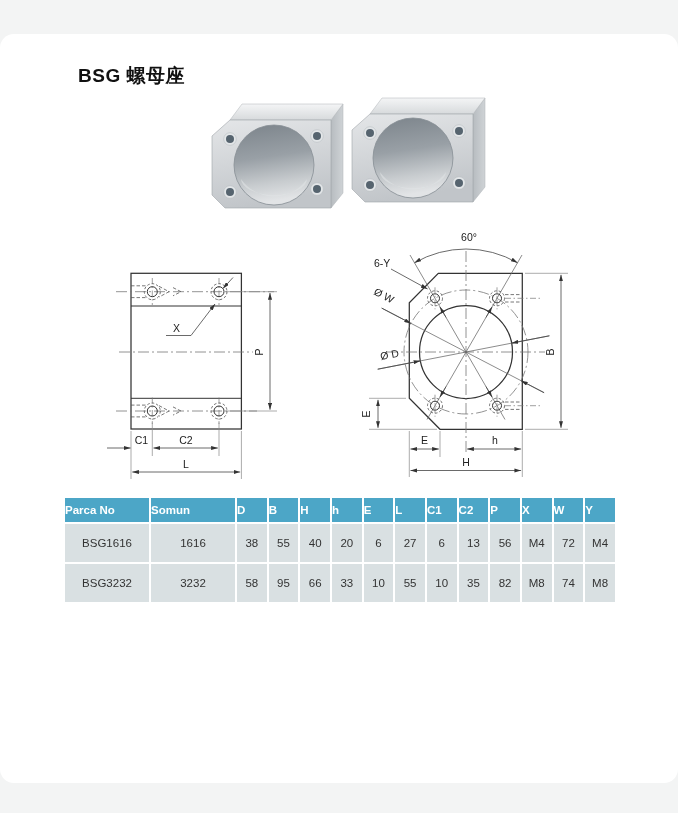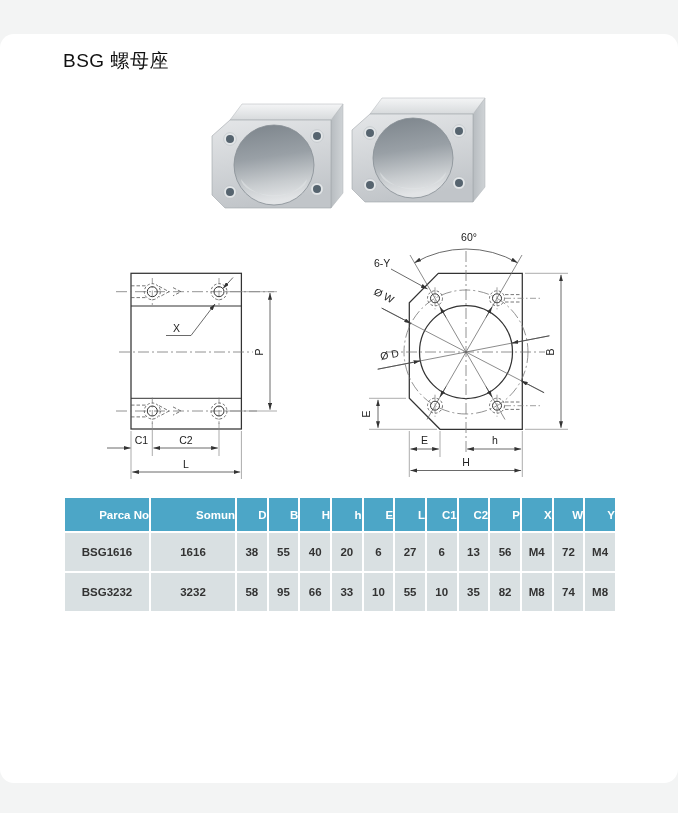--- a/index.html
+++ b/index.html
@@ -1,33 +1,33 @@
 <!DOCTYPE html>
 <html style="--th-bg: #4CA6C7; --th-color: #FFFFFF; --td-bg: #D9E0E2; --td-color: #333333;"><head>
 <meta charset="utf-8">
 <style>
   html,body{margin:0;padding:0;}
   body{width:678px;height:813px;background:#f3f4f4;font-family:"Liberation Sans",sans-serif;position:relative;overflow:hidden;}
   .card{position:absolute;left:0;right:0;top:34px;bottom:30px;background:#ffffff;border-radius:14px;}
-  .page-title{position:absolute;left:63px;top:48px;margin:0;font-size:19px;font-weight:normal;color:#111;letter-spacing:.5px;}
+  .page-title{position:absolute;left:63px;top:48px;margin:15px;font-size:19px;font-weight:bold;color:#111;letter-spacing:.5px;}
   .photo-wrap{position:absolute;left:185px;top:95px;width:320px;height:130px;}
   .drawing-wrap{position:absolute;left:55px;top:223px;width:585px;height:262px;}
   svg text{font-family:"Liberation Sans",sans-serif;font-size:10.5px;fill:#222;}
   .ol{stroke:#333;stroke-width:1.25;fill:none;}
   .thin{stroke:#333;stroke-width:1;fill:none;}
   .cl{stroke:#777;stroke-width:.8;fill:none;stroke-dasharray:11 3 2 3;}
   .clv{stroke:#777;stroke-width:.7;fill:none;stroke-dasharray:6 2.5 1.5 2.5;}
   .hid{stroke:#555;stroke-width:.8;fill:none;stroke-dasharray:3.5 2;}
   .thr{stroke:#555;stroke-width:.85;fill:none;stroke-dasharray:2.6 2;}
   .ext{stroke:#888;stroke-width:.7;fill:none;}
   .dim{stroke:#444;stroke-width:.8;fill:none;}
   .rad{stroke:#666;stroke-width:.75;fill:none;}
   table.spec{position:absolute;left:63px;top:496px;width:554px;border-collapse:separate;border-spacing:2px;table-layout:fixed;}
-  table.spec th{background:var(--th-bg,#4CA6C7);color:var(--th-color,#fff);font-size:11.5px;font-weight:bold;height:33px;padding:0;text-align:right;}
-  table.spec td{background:var(--td-bg,#D9E0E2);color:var(--td-color,#333);font-size:11.5px;height:38px;padding:0;text-align:center;font-weight:bold;}
+  table.spec th{background:var(--th-bg,#4CA6C7);color:var(--th-color,#fff);font-size:11.5px;font-weight:bold;height:24px;padding:0;text-align:left;}
+  table.spec td{background:var(--td-bg,#D9E0E2);color:var(--td-color,#333);font-size:11.5px;height:38px;padding:0;text-align:center;}
 </style>
 </head>
 <body>
 
 <div class="card"></div>
 
 <h1 class="page-title">BSG 螺母座</h1>
 
 <div class="photo-wrap">
 <svg width="320" height="130" viewBox="0 0 320 130">

